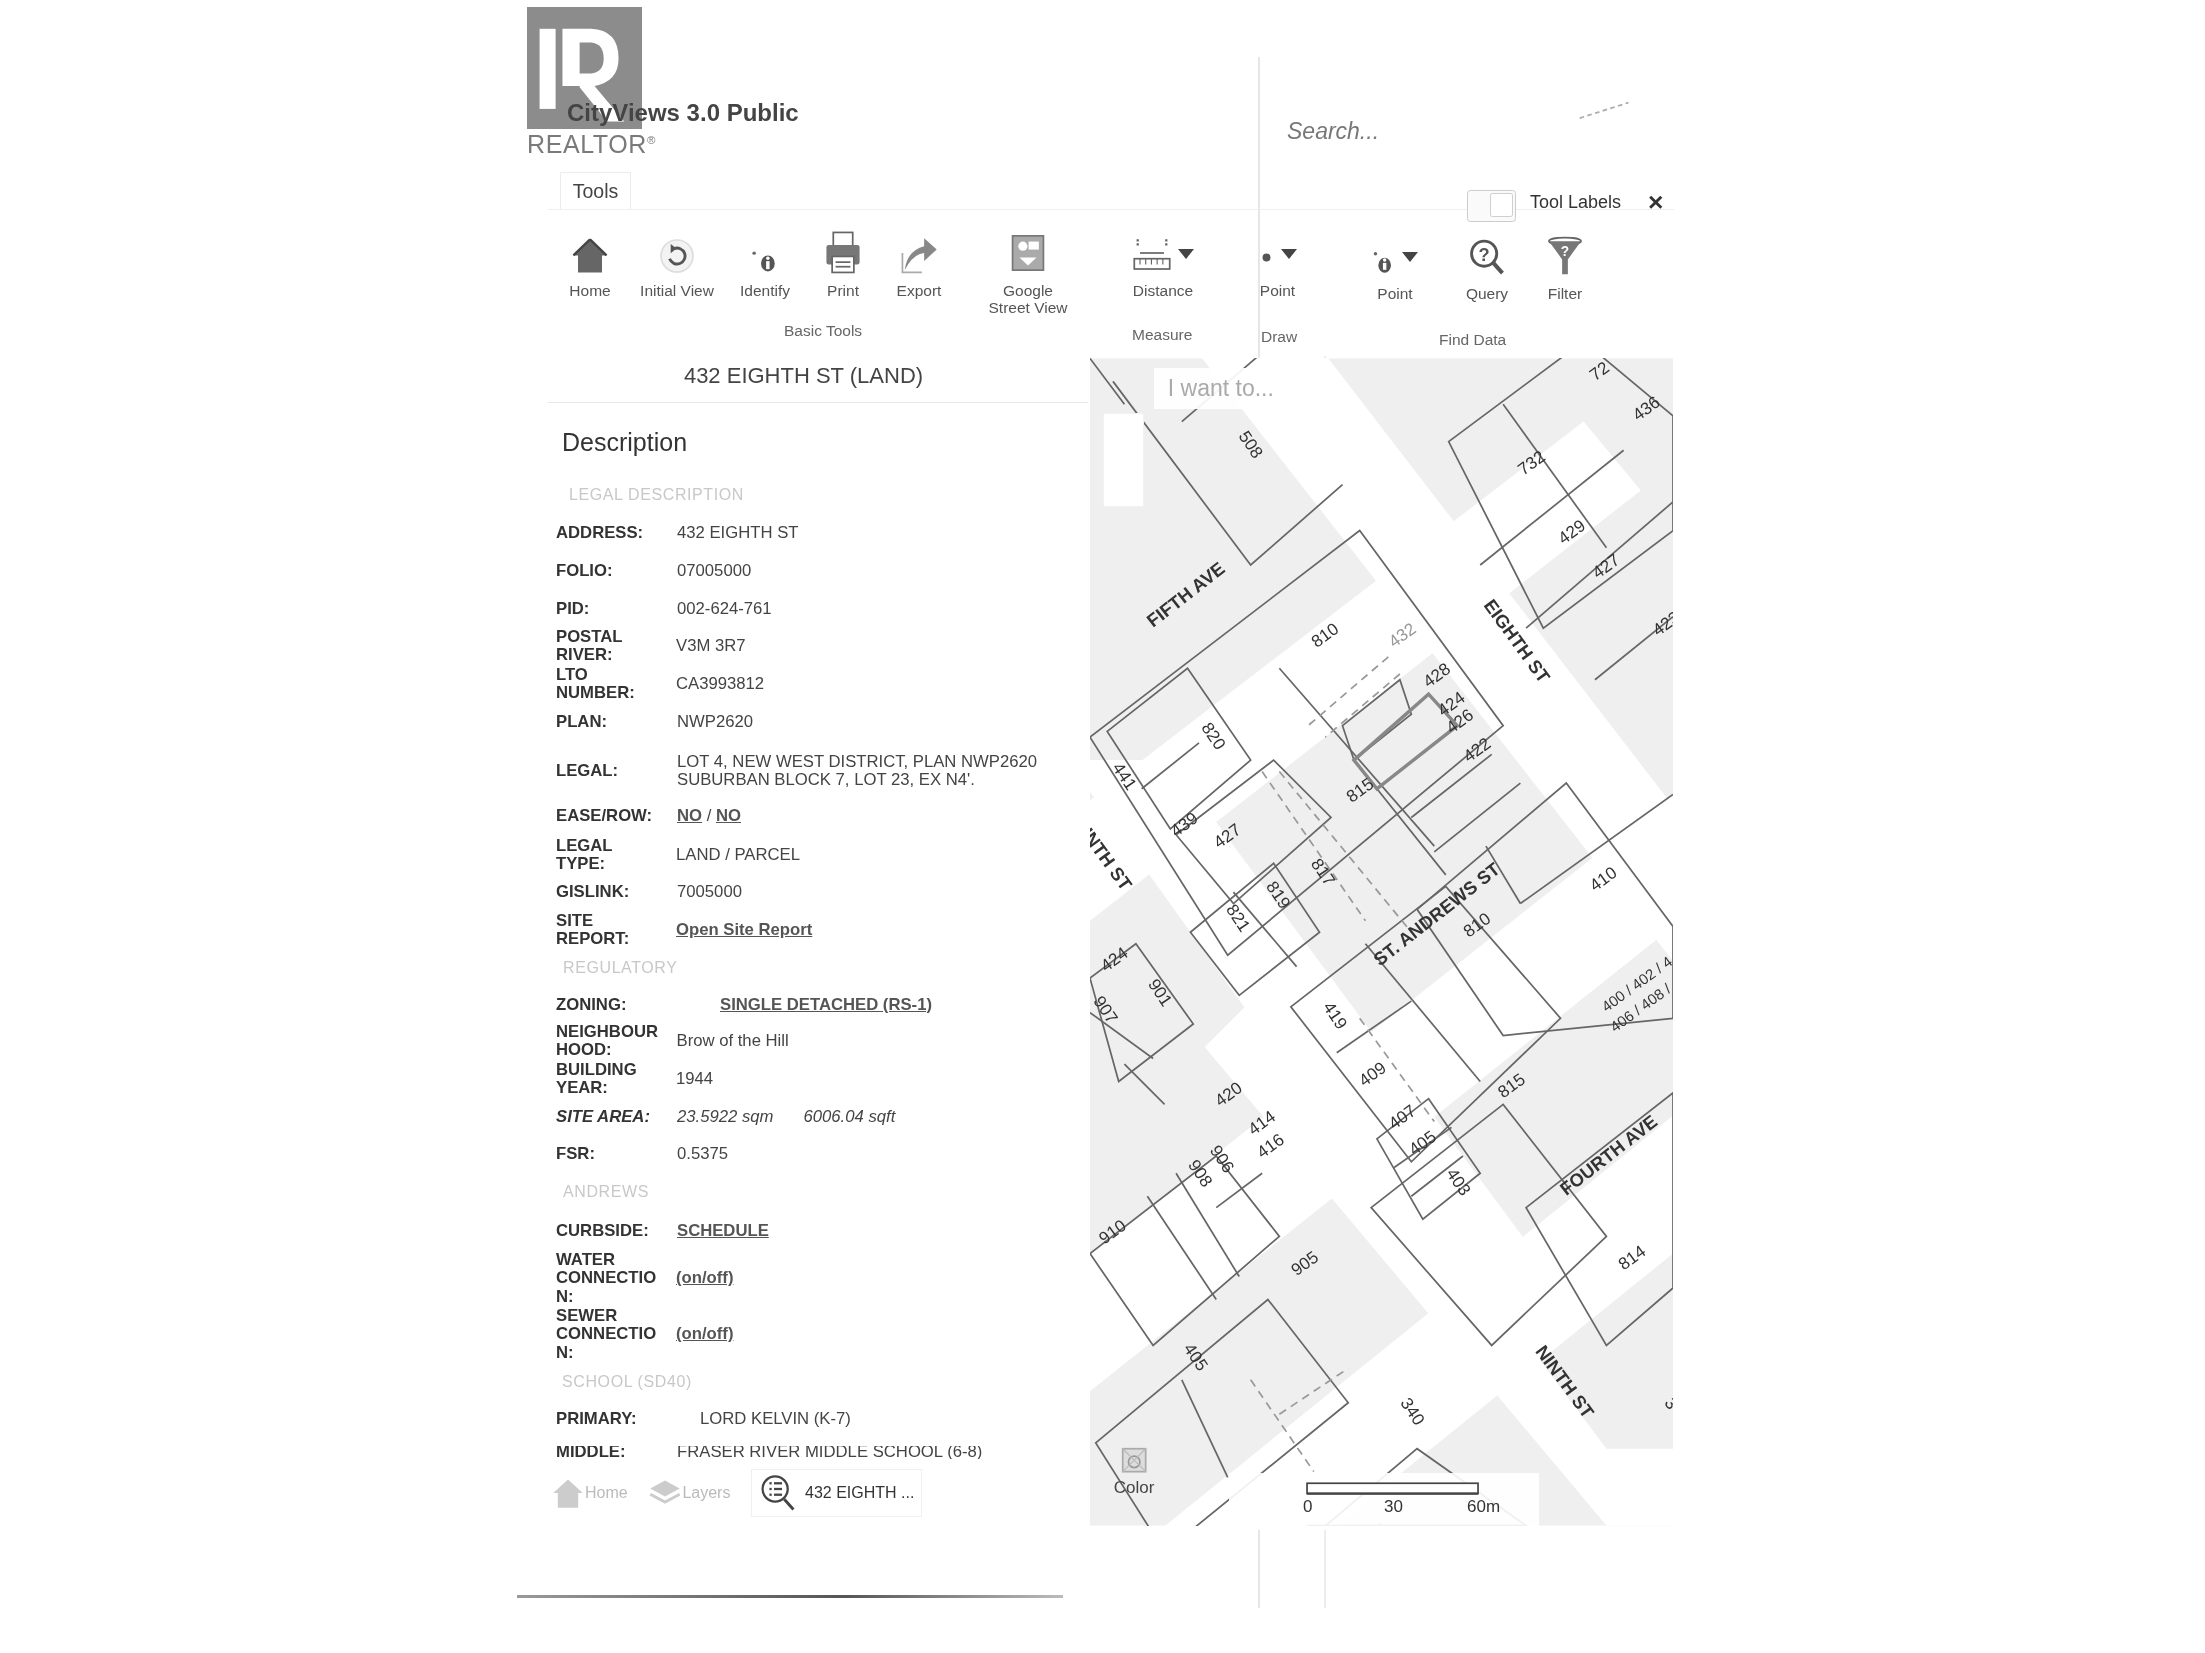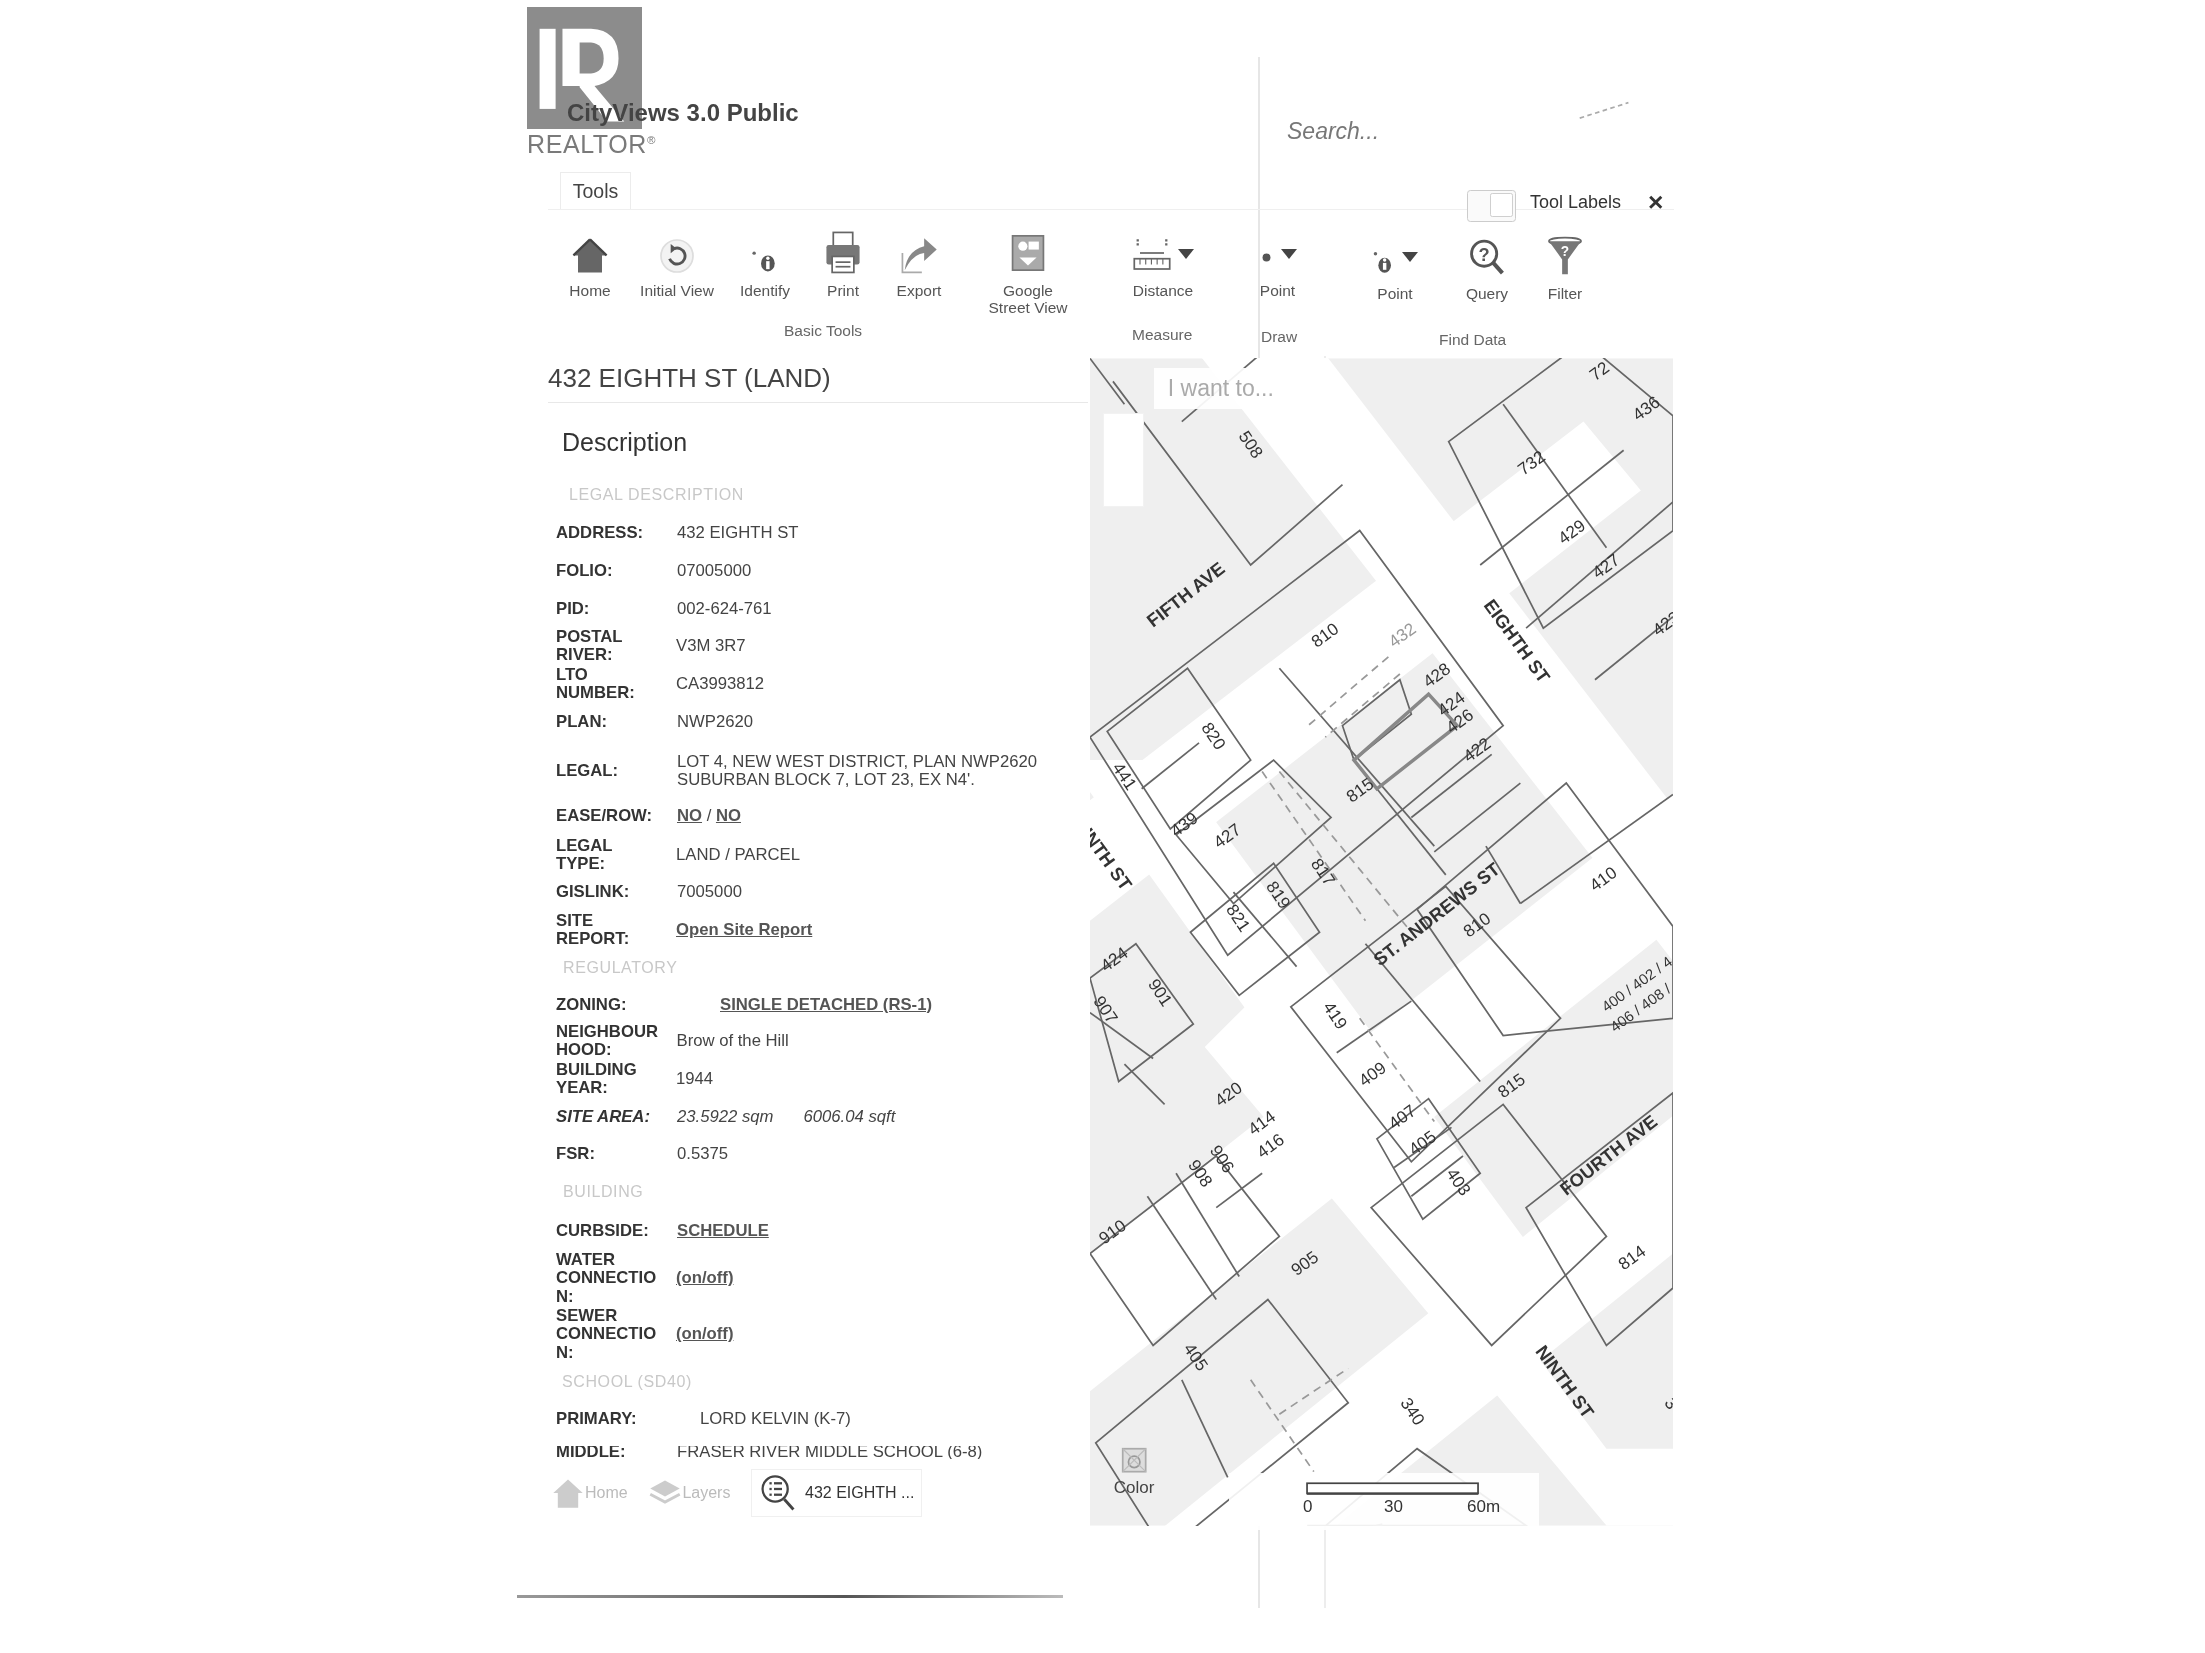--- a/index.html
+++ b/index.html
@@ -24,21 +24,21 @@
   .tool-labels { left:1530px; top:192px; font-size:18px; color:#333; }
   .close-x { left:1648px; top:187px; font-size:26.4px; font-weight:bold; color:#333; cursor:pointer; }
   
   .tool { position:absolute; width:86px; text-align:center; }
   .tool .ico { height:52px; display:flex; align-items:flex-end; justify-content:center; }
   .tool .lbl { font-size:15.5px; color:#555; line-height:17px; margin-top:5.7px; }
   .grp { position:absolute; font-size:15.5px; color:#666; }
   .caret { display:inline-block; width:0; height:0; border-left:8px solid transparent; border-right:8px solid transparent; border-top:10.3px solid #444; margin-left:6.9px; margin-bottom:17px; }
   
   .panel-header { left:548px; top:356px; width:540px; height:46px; border-bottom:1.7px solid #e8e8e8; }
-  .panel-title { left:0; width:511px; top:6.9px; font-size:26px; color:#444; }
+  .panel-title { left:0; width:511px; top:6.9px; text-align:center; font-size:22px; color:#444; }
   .desc-title { left:562px; top:428px; font-size:25px; color:#333; }
   .section { position:absolute; font-size:16px; color:#c8c8c8; letter-spacing:0.6px; }
   .row { position:absolute; left:556px; width:528px; display:flex; align-items:center; }
   .row .k { width:121px; font-size:16.7px; font-weight:bold; color:#333; line-height:18.4px; }
   .row .v { font-size:16.7px; color:#444; line-height:18.4px; }
   .row .v a, .lnk { color:#555; text-decoration:underline;font-weight:bold; }
   
   .bnav { left:551px; top:1467px; width:534px; height:52px; display:flex; align-items:center; }
   .bnav .item { display:flex; align-items:center; margin-right:20.7px; font-size:16px; color:#bbb; }
   .bnav .item.active { color:#333; border:1.1px solid #f0f0f0; padding:3.4px 6.9px; }
@@ -282,21 +282,21 @@
   </div>
 <div class="row" style="top:1108px;font-style:italic;">
     <div class="k">SITE AREA:</div>
     <div class="v"><span>23.5922 sqm</span><span style="margin-left:30px">6006.04 sqft</span></div>
   </div>
 <div class="row" style="top:1145px;">
     <div class="k">FSR:</div>
     <div class="v">0.5375</div>
   </div>
 
-<div class="section" style="left:563px;top:1183px;">BUILDING</div>
+<div class="section" style="left:563px;top:1183px;">ANDREWS</div>
 <div class="row" style="top:1222px;">
     <div class="k">CURBSIDE:</div>
     <div class="v"><a class="lnk">SCHEDULE</a></div>
   </div>
 <div class="row" style="top:1251px;">
     <div class="k" style="width:103px;margin-right:17px">WATER CONNECTIO N:</div>
     <div class="v"><a class="lnk">(on/off)</a></div>
   </div>
 <div class="row" style="top:1307px;">
     <div class="k" style="width:103px;margin-right:17px">SEWER CONNECTIO N:</div>

